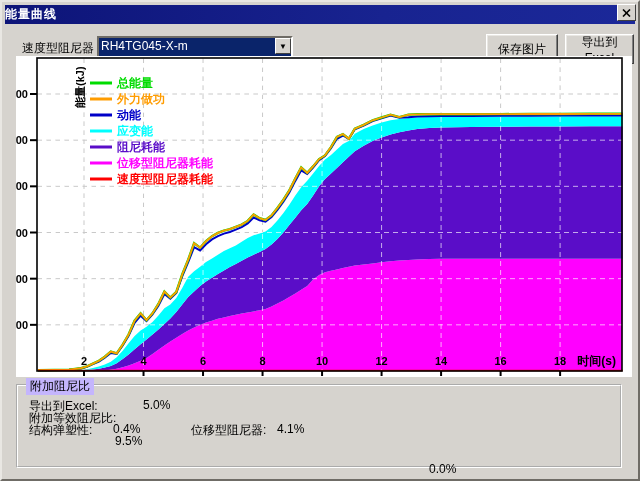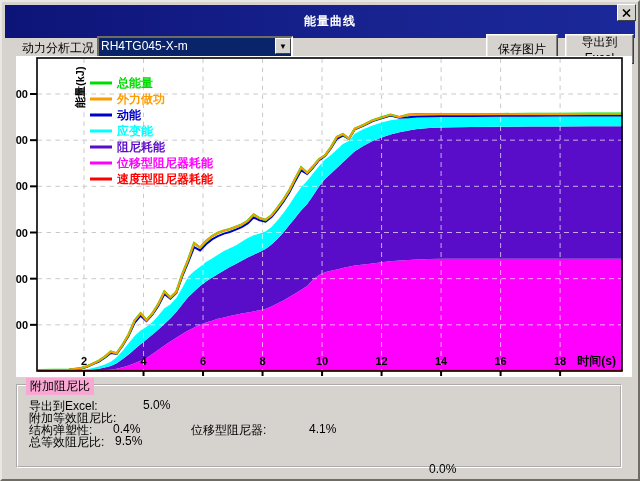--- a/index.html
+++ b/index.html
@@ -1,21 +1,21 @@
 <!DOCTYPE html>
 <html><head>
 <meta charset="utf-8">
 <style>
   html,body{margin:0;padding:0;background:#808080;font-family:"Liberation Sans",sans-serif;}
   .window{position:relative;width:640px;height:481px;background:#D6D3CE;box-sizing:border-box;
           border-top:2px solid #E9E7E3;border-left:2px solid #E9E7E3;
           border-right:2px solid #6F6C66;border-bottom:2px solid #6F6C66;overflow:hidden;}
-  .titlebar{position:absolute;left:3px;top:3px;right:3px;height:33px;
+  .titlebar{position:absolute;left:3px;top:3px;right:3px;height:19px;
             background:linear-gradient(90deg,#0D1478,#182390 60%,#1B2899);
-            display:flex;align-items:center;padding-left:20px;box-sizing:border-box;justify-content:center;}
+            display:flex;align-items:center;padding-left:0;box-sizing:border-box;}
   .titlebar .title{color:#fff;font-size:12px;font-weight:bold;letter-spacing:1px;}
   .close-btn{position:absolute;right:2px;top:2px;width:17px;height:15px;background:#D6D3CE;
              border-top:1px solid #fff;border-left:1px solid #fff;
              border-right:1px solid #404040;border-bottom:1px solid #404040;
              display:flex;align-items:center;justify-content:center;cursor:default;}
   .combo-label{position:absolute;left:20px;top:38px;font-size:12px;color:#000;}
   .combo{position:absolute;left:95px;top:34px;width:196px;height:24px;background:#0A246A;
          border-top:2px solid #6F6C66;border-left:2px solid #6F6C66;
          border-bottom:2px solid #fff;border-right:2px solid #fff;box-sizing:border-box;}
   .combo .val{position:absolute;left:2px;top:1px;color:#fff;font-size:12px;white-space:nowrap;}
@@ -27,40 +27,40 @@
        border-top:1px solid #fff;border-left:1px solid #fff;
        border-right:1px solid #404040;border-bottom:1px solid #404040;
        box-shadow:inset -1px -1px 0 #808080, inset 1px 1px 0 #E9E7E3;
        display:flex;align-items:center;justify-content:center;cursor:default;}
   #btn-save{left:484px;top:32px;width:72px;}
   #btn-export{left:563px;top:32px;width:69px;}
   .chart-wrap{position:absolute;left:14px;top:54px;width:616px;height:321px;background:#fff;}
   svg text{font-family:"Liberation Sans","DejaVu Sans",sans-serif;}
   .groupbox{position:absolute;left:14px;top:382px;width:606px;height:84px;box-sizing:border-box;
             border:2px groove #ffffff;}
-  .groupbox .gb-title{position:absolute;left:8px;top:-8px;background:#f9a8d4;padding:0 4px;
+  .groupbox .gb-title{position:absolute;left:8px;top:-8px;background:#c4b5fd;padding:0 4px;
                       font-size:12px;color:#000;}
   .gb-item{position:absolute;font-size:12px;color:#000;white-space:nowrap;}
 </style>
 </head>
 <body>
 
 <div class="window">
 
   <div class="titlebar">
     <span class="title">能量曲线</span>
   </div>
   <div class="close-btn">
     <svg width="9" height="8" viewBox="0 0 9 8">
       <line x1="1" y1="0.5" x2="8" y2="7.5" stroke="#000" stroke-width="1.6"></line>
       <line x1="8" y1="0.5" x2="1" y2="7.5" stroke="#000" stroke-width="1.6"></line>
     </svg>
   </div>
 
-  <div class="combo-label">动力分析工况</div>
+  <div class="combo-label">速度型阻尼器</div>
   <div class="combo">
     <span class="val">RH4TG045-X-m</span>
     <span class="arrow">▼</span>
   </div>
 
   <button class="btn" id="btn-save">保存图片</button>
   <button class="btn" id="btn-export">导出到Excel</button>
 
   <div class="chart-wrap">
     <svg id="chart" width="616" height="321" viewBox="0 0 616 321">
@@ -160,20 +160,19 @@
   </div>
 
   <div class="groupbox">
     <span class="gb-title">附加阻尼比</span>
     <div class="gb-item" style="left:11px;top:12px;">导出到Excel:</div>
     <div class="gb-item" style="left:97px;top:12px;margin-left:28px;">5.0%</div>
     <div class="gb-item" style="left:11px;top:24px;">附加等效阻尼比:</div>
     <div class="gb-item" style="left:97px;top:24px;"></div>
     <div class="gb-item" style="left:11px;top:36px;">结构弹塑性:</div>
     <div class="gb-item" style="left:95px;top:36px;">0.4%</div>
-    <div class="gb-item" style="left:11px;top:48px;">总等效阻尼比:</div>
     <div class="gb-item" style="left:97px;top:48px;">9.5%</div>
     <div class="gb-item" style="left:173px;top:36px;">位移型阻尼器:</div>
-    <div class="gb-item" style="left:259px;top:36px;margin-left:32px;">4.1%</div>
+    <div class="gb-item" style="left:259px;top:36px;">4.1%</div>
     <div class="gb-item" style="left:411px;top:36px;margin-top:40px;">0.0%</div>
   </div>
 
 </div>
 
 </body></html>

